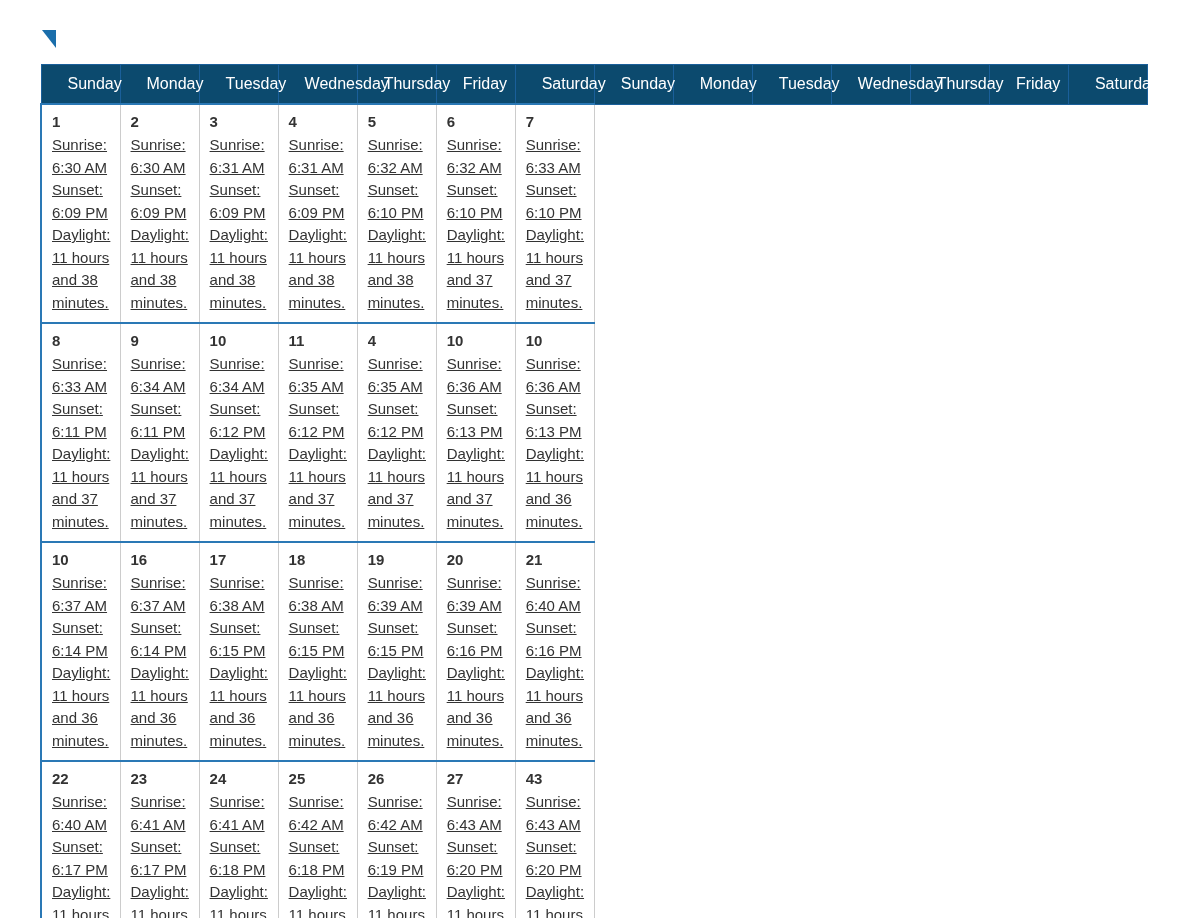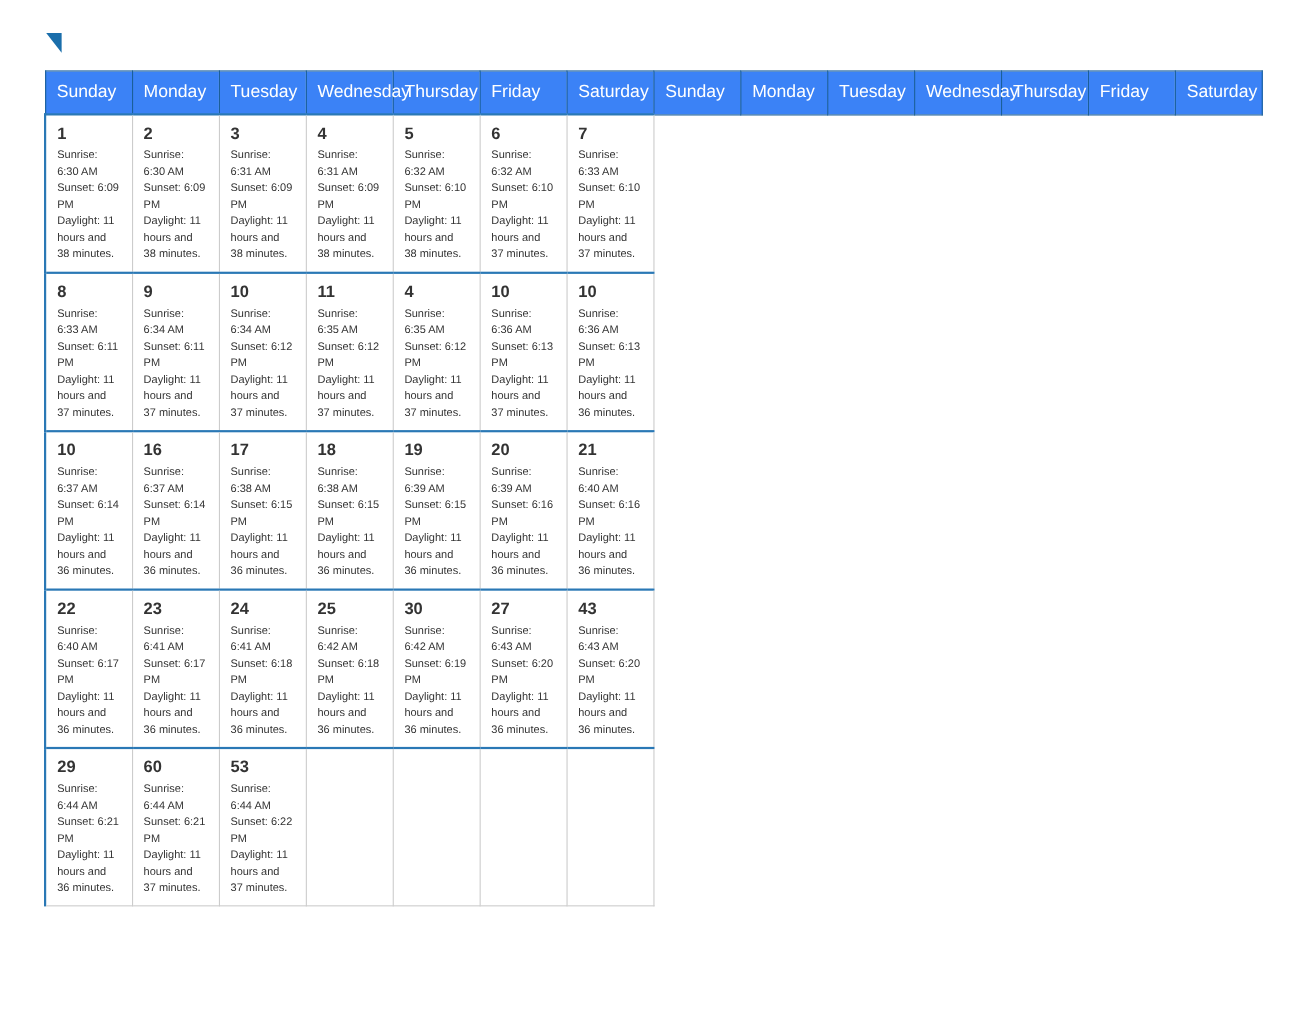--- a/index.html
+++ b/index.html
@@ -60,23 +60,23 @@
       font-size: 22px;
       color: #555;
       margin-top: 4px;
     }
     table {
       width: 100%;
       border-collapse: collapse;
       table-layout: fixed;
     }
     thead th {
-      background: #3b82f6;
+      background: #0c4a6e;
       color: #fff;
-      padding: 10px 10px;
+      padding: 10px 26px;
       font-size: 16px;
       font-weight: normal;
       text-align: left;
       border: 1px solid #1a5f9a;
     }
     tbody td {
       border: 1px solid #ccc;
       vertical-align: top;
       padding: 8px 10px;
       font-size: 13px;
@@ -84,23 +84,24 @@
       min-height: 110px;
       height: 110px;
     }
     .day-num {
       font-size: 15px;
       font-weight: bold;
       display: block;
       margin-bottom: 4px;
     }
     .day-info {
-      font-size: 10px;
+      font-size: 15px;
       line-height: 1.5;
       color: #333;
+      text-decoration: underline;
     }
     tbody tr td:first-child {
       border-left: 2px solid #2a78b5;
     }
     tbody tr:first-child td {
       border-top: 2px solid #2a78b5;
     }
     tbody tr + tr td {
       border-top: 2px solid #2a78b5;
     }
@@ -348,21 +349,21 @@
         </td>
         <td>
           <span class="day-num">25</span>
           <div class="day-info">
             Sunrise: 6:42 AM<br>
             Sunset: 6:18 PM<br>
             Daylight: 11 hours and 36 minutes.
           </div>
         </td>
         <td>
-          <span class="day-num">30</span>
+          <span class="day-num">26</span>
           <div class="day-info">
             Sunrise: 6:42 AM<br>
             Sunset: 6:19 PM<br>
             Daylight: 11 hours and 36 minutes.
           </div>
         </td>
         <td>
           <span class="day-num">27</span>
           <div class="day-info">
             Sunrise: 6:43 AM<br>

